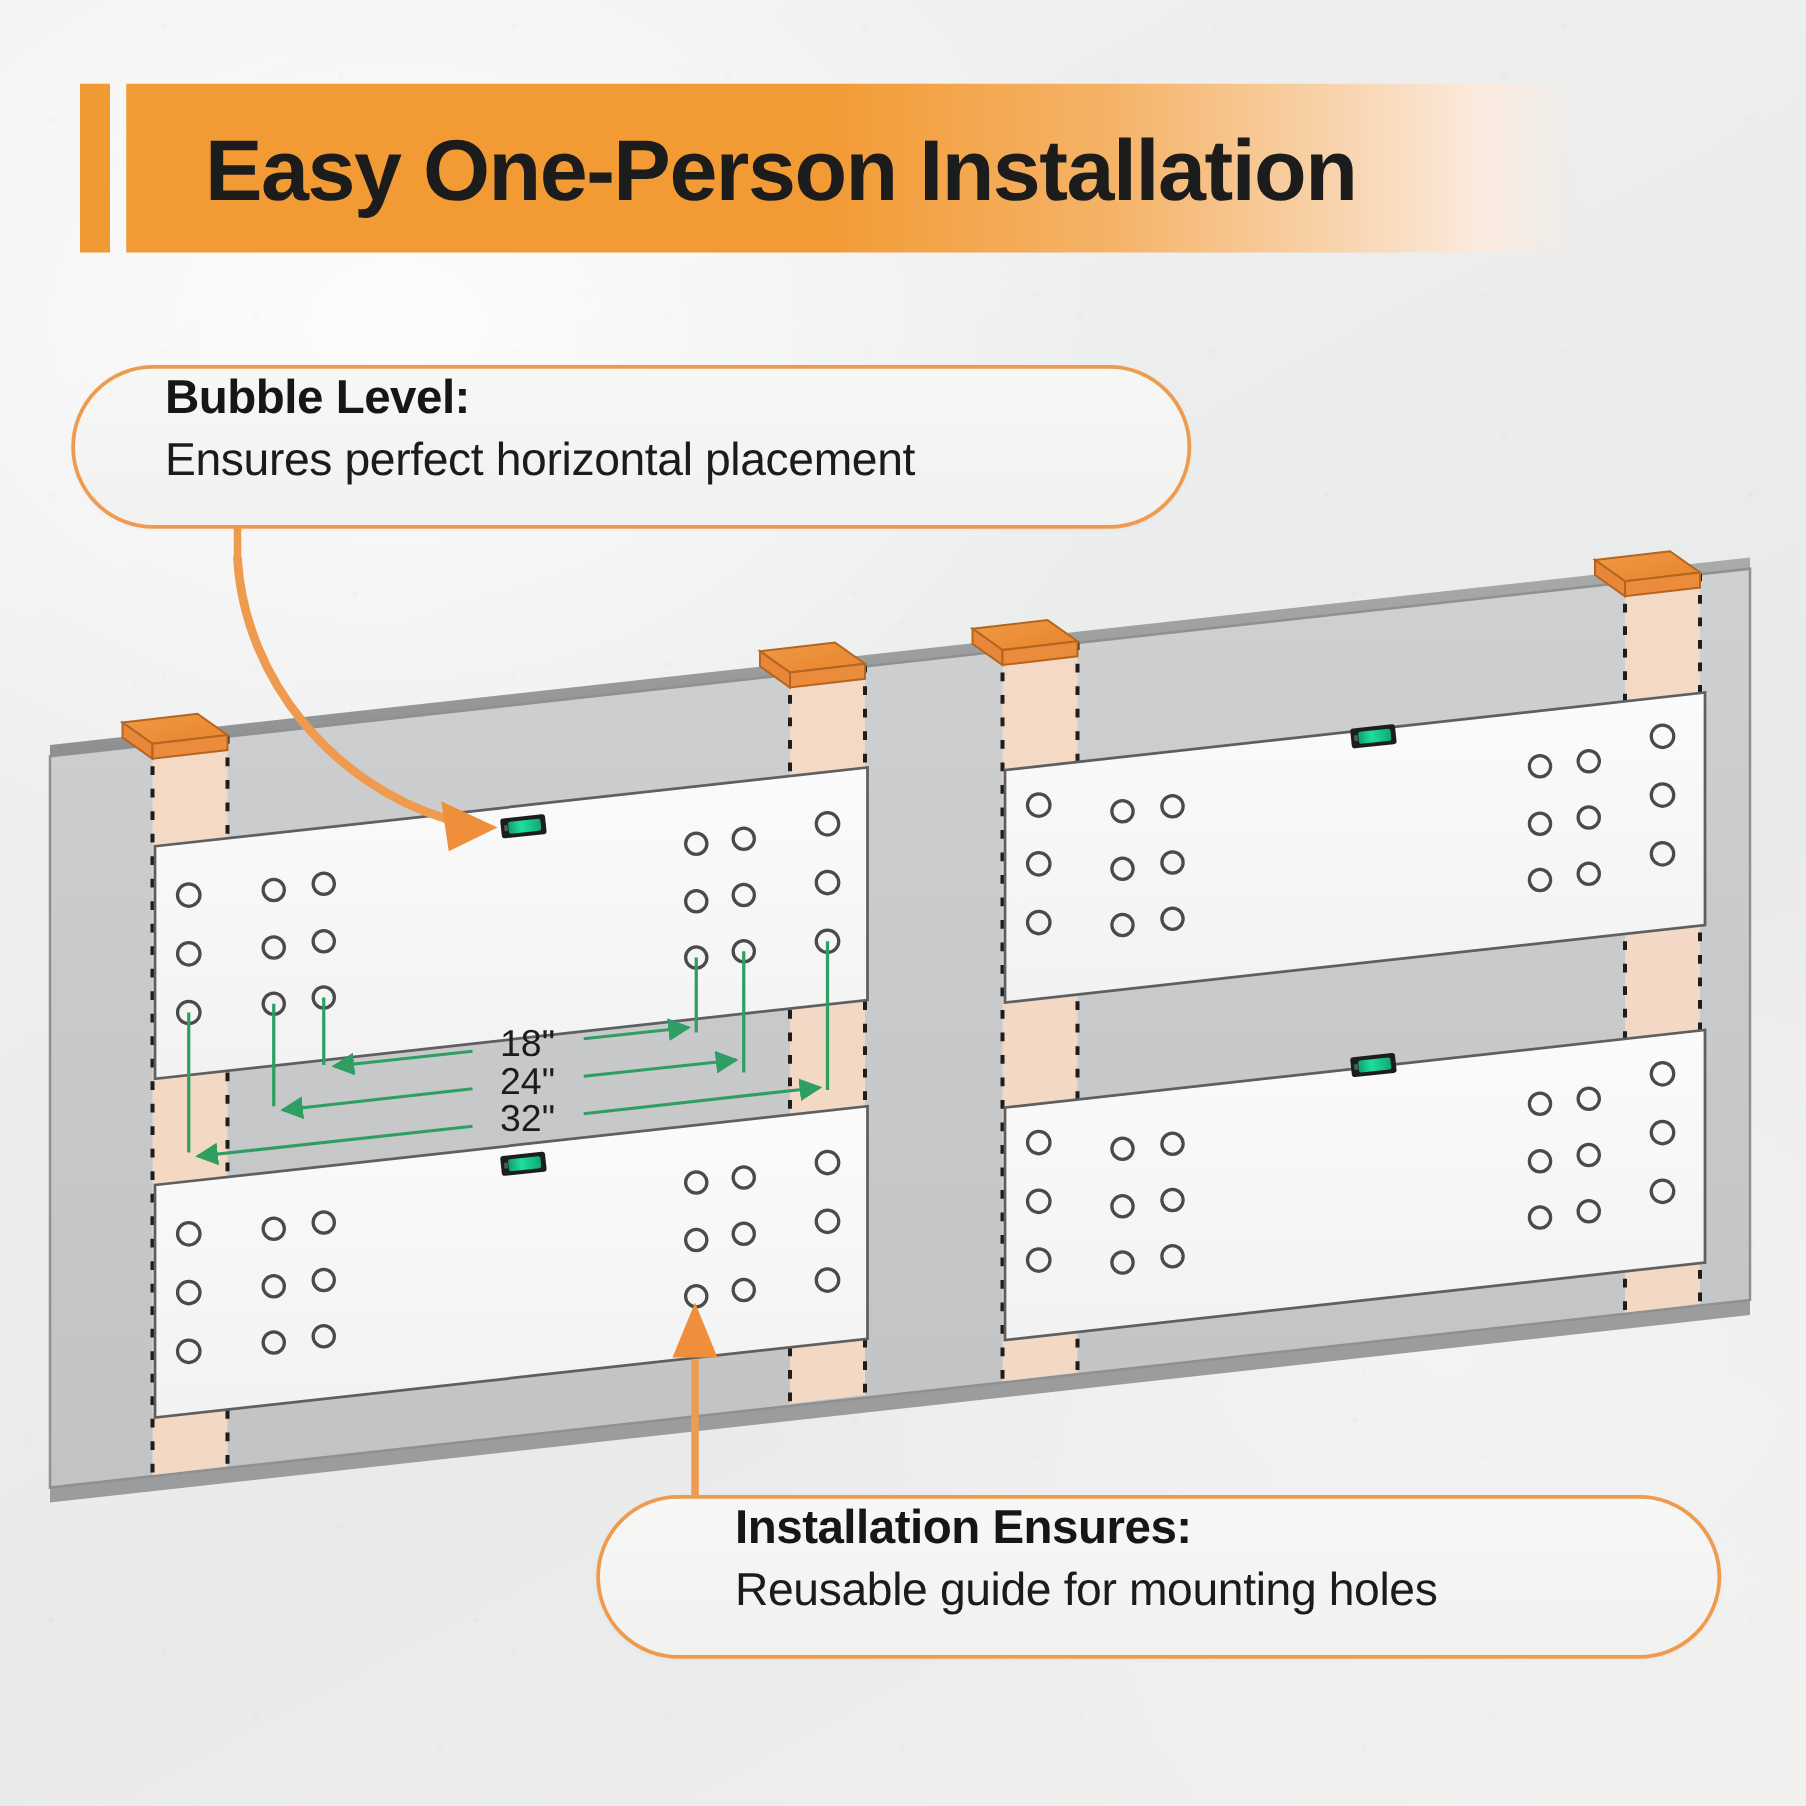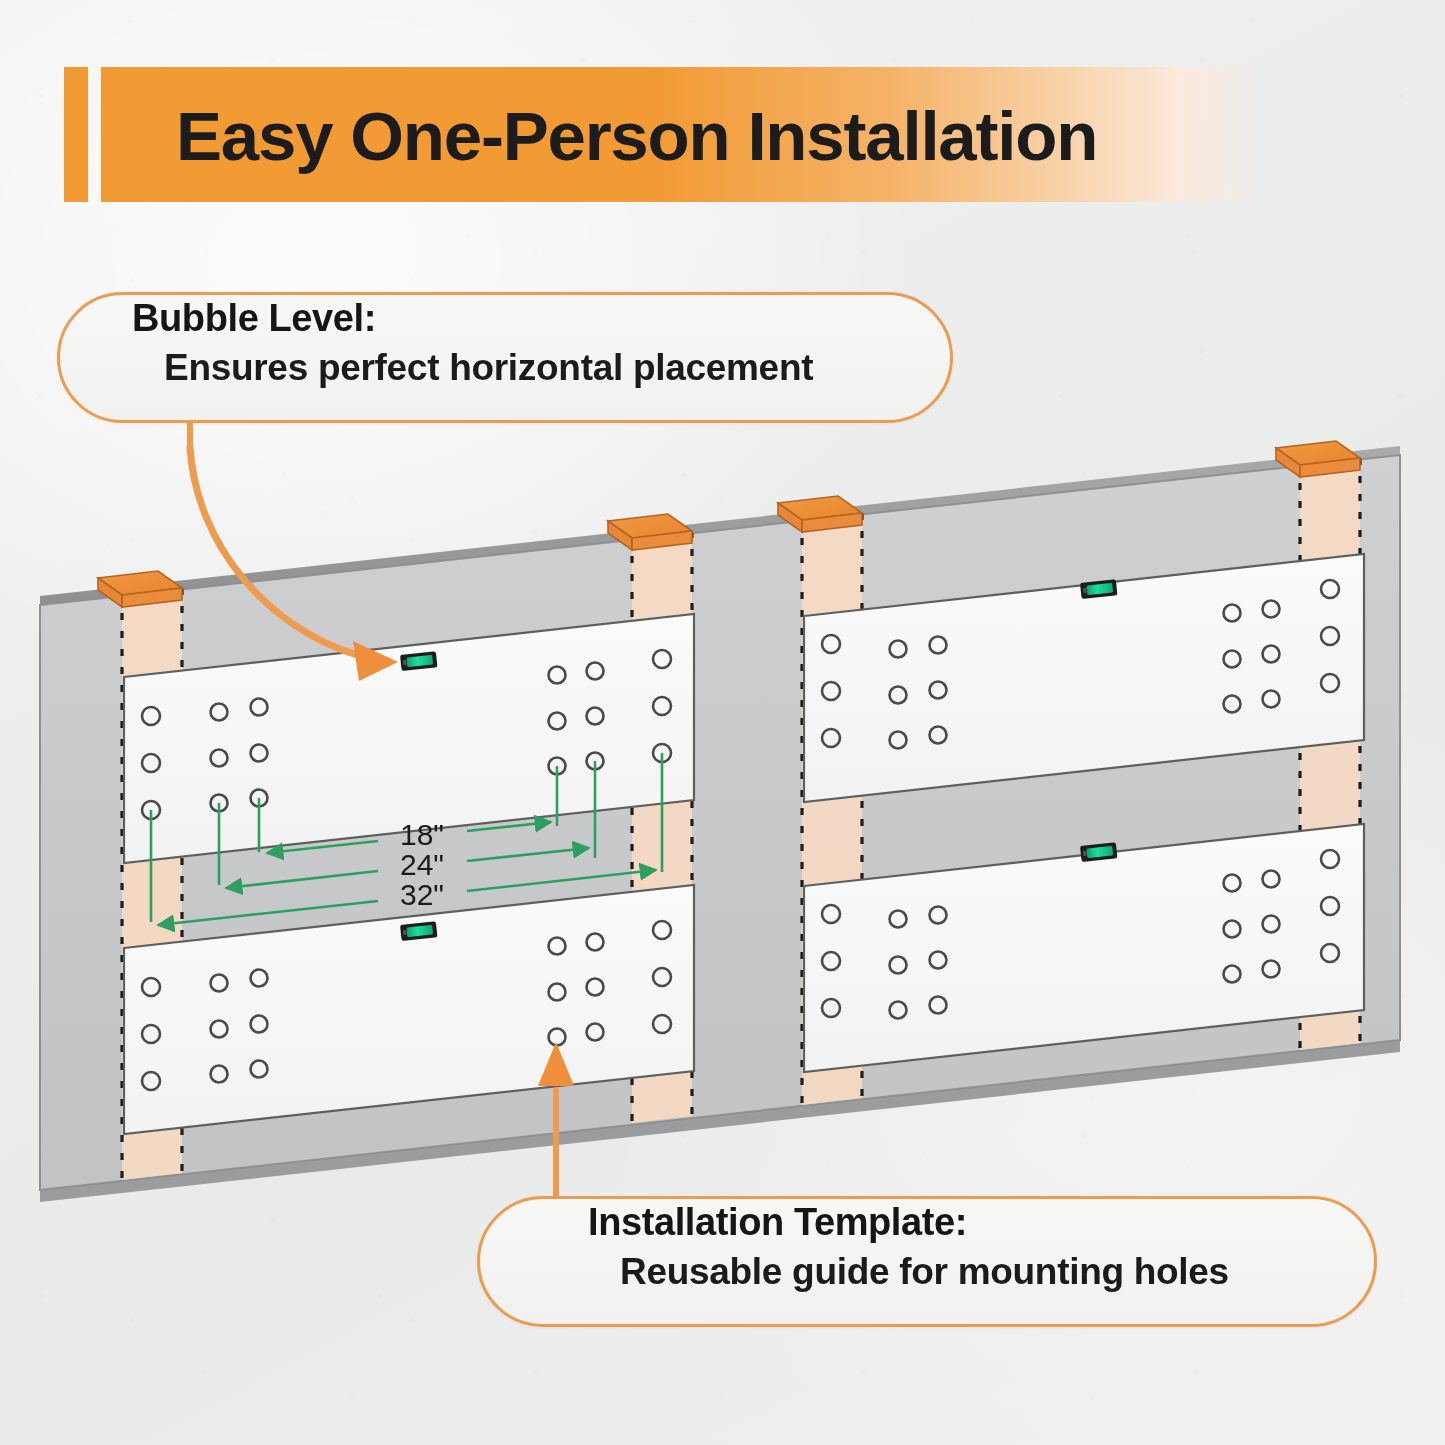--- a/index.html
+++ b/index.html
@@ -40,34 +40,34 @@
     background:#f19a33;
   }
   #header-banner{
     position:absolute; left:101px; top:67px; width:1163px; height:135px;
     background:linear-gradient(90deg,#f29a33 0%,#f29a33 47%,#f5b368 68%,#f8d3ab 83%,#fbeade 93%,rgba(255,255,255,0) 100%);
   }
   #header-title{
     position:absolute; left:164px; top:78px; width:1100px; height:116px;
     display:flex; align-items:center;
     font-size:69px; font-weight:bold; color:#1c1c1c;
-    letter-spacing:-1.2px; white-space:nowrap;margin-left:12px;
+    letter-spacing:-1.2px; white-space:nowrap;
   }
 
   
   .callout{
     position:absolute;
     background:linear-gradient(180deg,#f7f7f6 0%,#f1f1f0 100%);
     border:3px solid #ef9b4f;
     border-radius:70px;
     padding:1px 44px 20px 72px;
     box-shadow:0 1px 4px rgba(0,0,0,.04);
   }
   .callout-title{ font-size:38px; font-weight:bold; color:#161616; line-height:1.18; letter-spacing:-.4px; }
-  .callout-desc { font-size:37px; font-weight:bold; color:#1b1b1b; line-height:1.22; letter-spacing:-.3px; margin-top:4px;margin-left:32px; }
+  .callout-desc { font-size:37px; font-weight:normal; color:#1b1b1b; line-height:1.22; letter-spacing:-.3px; margin-top:4px; }
 
   #callout-bubble-level{ left:57px;  top:292px;  width:896px; height:131px; }
   #callout-template    { left:477px; top:1196px; width:900px; height:131px; padding-left:108px; }
 
   
   #scene{ position:absolute; left:0; top:0; width:1445px; height:1445px; }
 </style>
 </head>
 <body>
 
@@ -324,17 +324,17 @@
       <polygon points="556,1042 538,1086 574,1086" fill="#ef8f3c"></polygon>
     </g>
   </svg>
 
   <div class="callout" id="callout-bubble-level">
     <div class="callout-title">Bubble Level:</div>
     <div class="callout-desc">Ensures perfect horizontal placement</div>
   </div>
 
   <div class="callout" id="callout-template">
-    <div class="callout-title">Installation Template:</div>
+    <div class="callout-title">Installation Ensures:</div>
     <div class="callout-desc">Reusable guide for mounting holes</div>
   </div>
 
 </div>
 
 </body></html>

